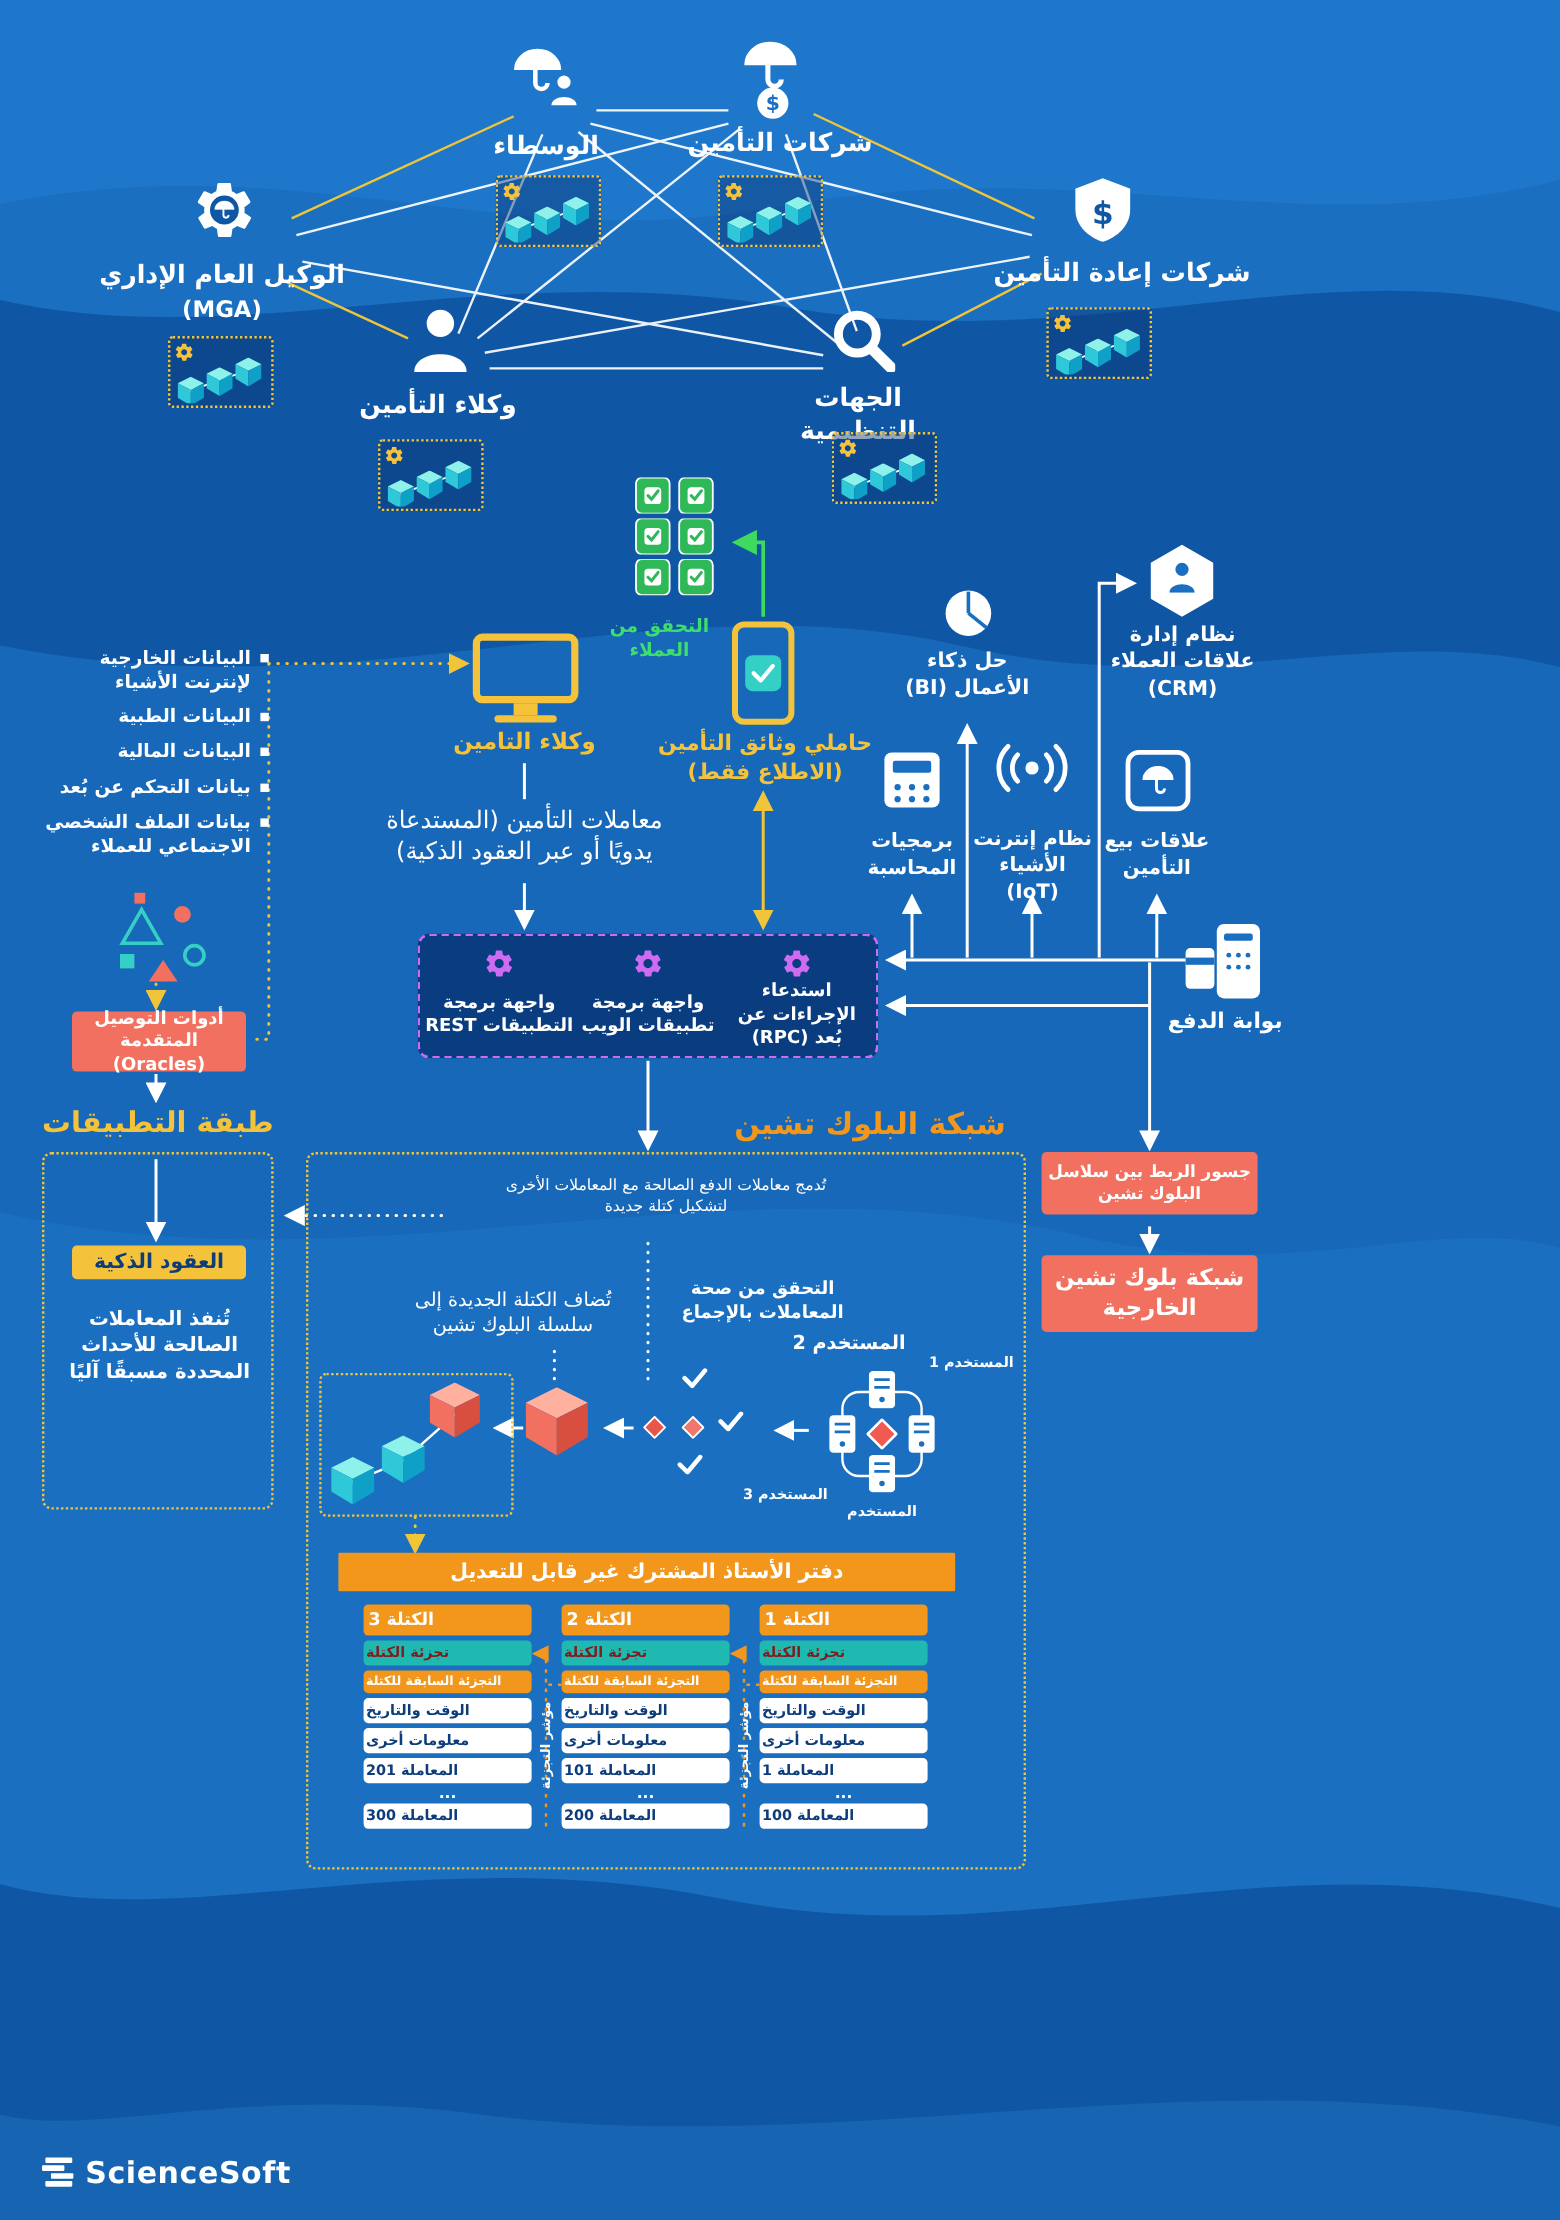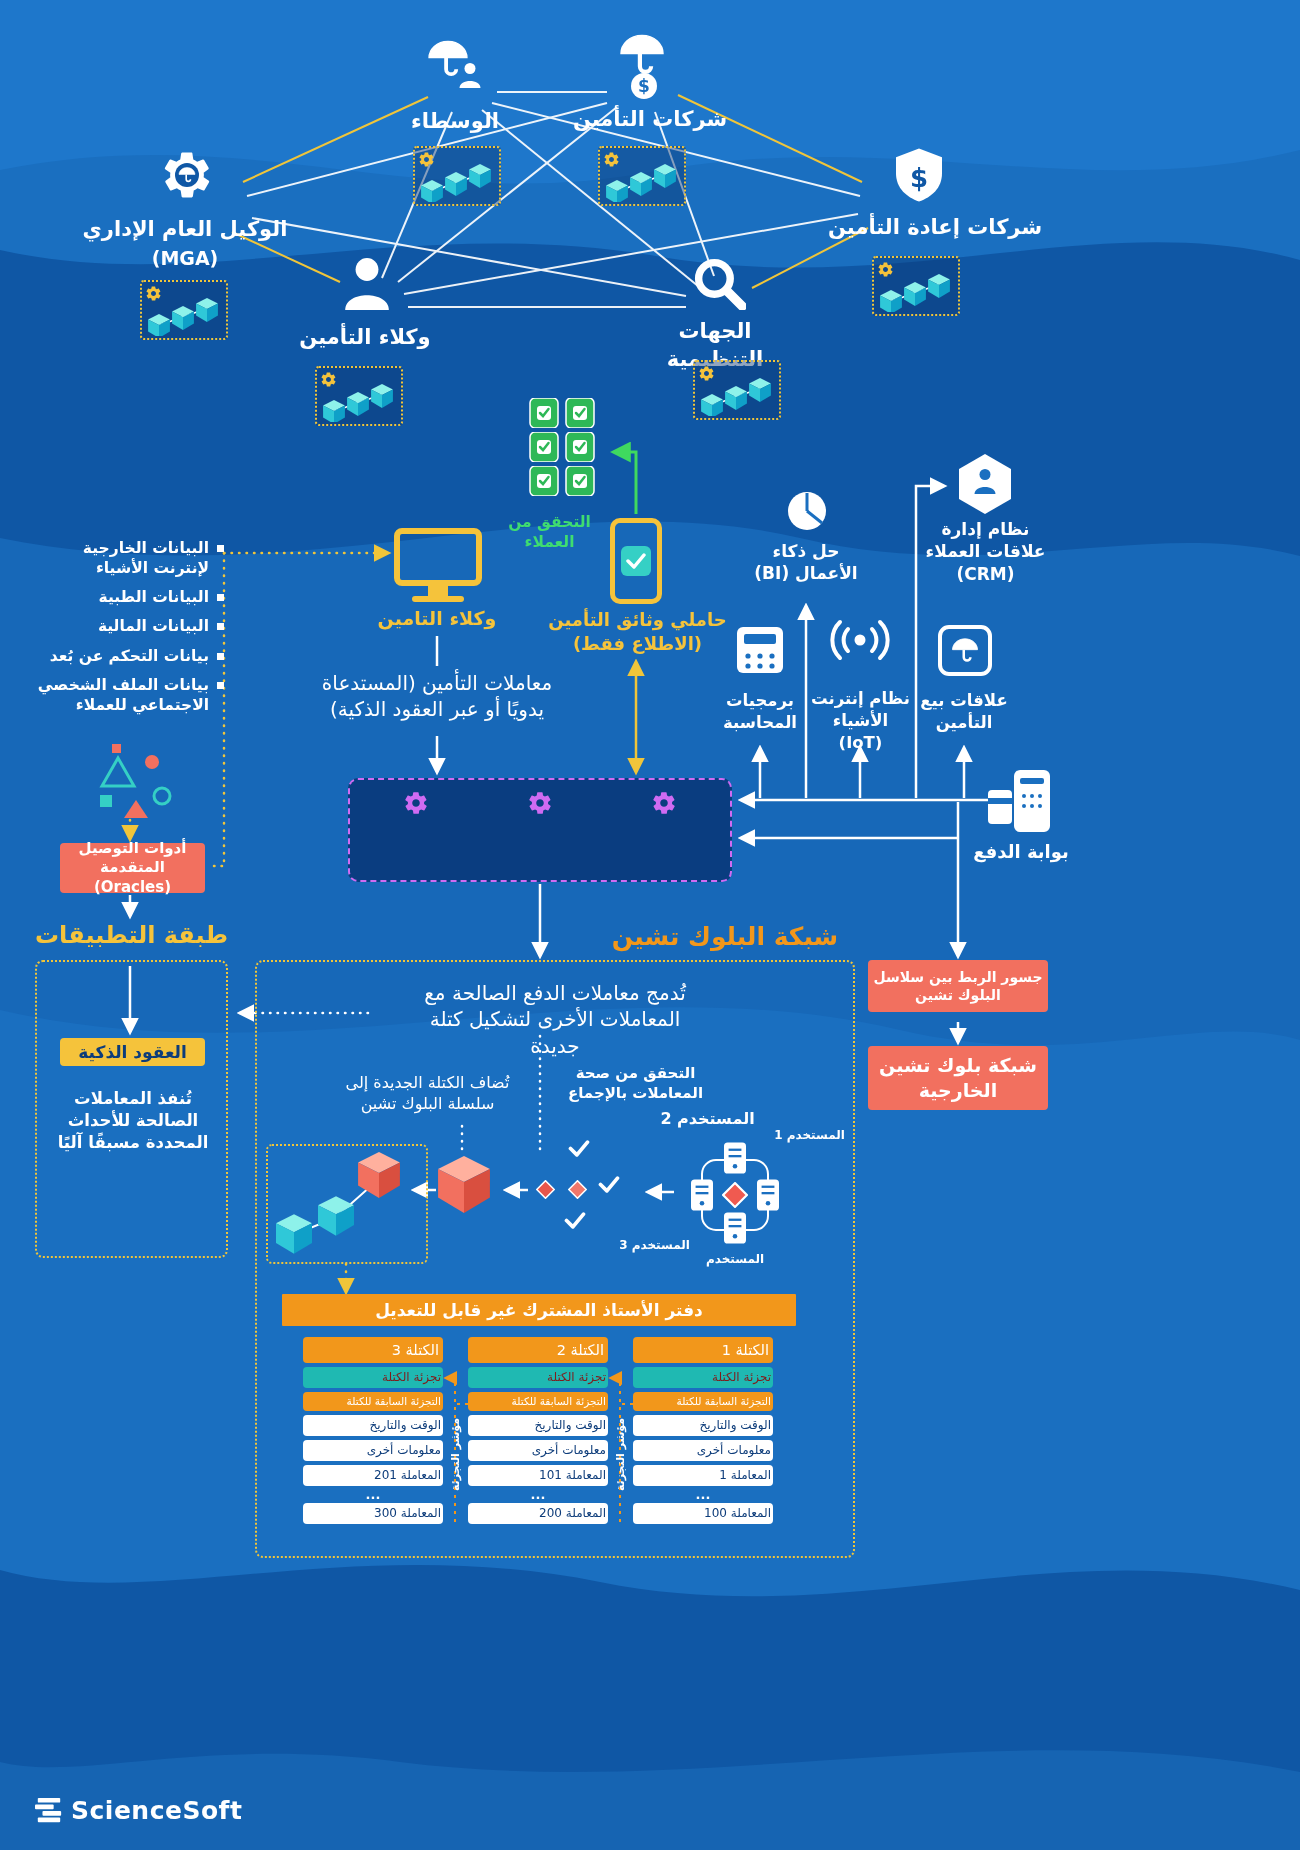--- a/index.html
+++ b/index.html
@@ -11,21 +11,21 @@
 .y{color:#f5c33b}.o{color:#f2971b}.g{color:#3fdd70}
 .dbox{position:absolute;z-index:2;border:2.5px dotted #f0c53a;border-radius:8px}
 .nbox{position:absolute;z-index:2;border:2px dotted #f0c53a;background:rgba(10,55,115,.45);border-radius:4px;display:flex;align-items:center;justify-content:center}
 .salmon{position:absolute;z-index:2;background:#f2705f;color:#fff;font-weight:bold;direction:rtl;text-align:center;display:flex;align-items:center;justify-content:center;border-radius:4px;line-height:1.3;padding:4px}
 .apibox{position:absolute;z-index:2;border:2.5px dashed #cf6bf2;background:#0a3d80;border-radius:10px;display:flex;flex-direction:column;justify-content:space-between;padding:10px 4px 12px}
 .apirow{display:flex;justify-content:space-around;align-items:center}
 .api-lbl{width:124px;color:#fff;font-weight:bold;font-size:15px;text-align:center;direction:rtl;line-height:1.3}
 .ybox{position:absolute;z-index:2;background:#f5c33b;color:#0d3c7a;font-weight:bold;direction:rtl;display:flex;align-items:center;justify-content:center;border-radius:4px}
 .obar{position:absolute;z-index:2;background:#f2971b;color:#fff;font-weight:bold;direction:rtl;display:flex;align-items:center;justify-content:center;border-radius:1px}
 .card{position:absolute;z-index:2;top:1337px;width:140px;display:flex;flex-direction:column;gap:4px;direction:rtl}
-.crow{background:#fff;color:#0d3c7a;border-radius:4px;font-size:12px;font-weight:normal;text-align:right;padding:3px 2px;line-height:1.25}
+.crow{background:#fff;color:#0d3c7a;border-radius:4px;font-size:12px;font-weight:bold;text-align:left;padding:3px 2px;line-height:1.25}
 .crow.head{background:#f2971b;color:#fff;font-size:14.5px;padding:4px}
 .crow.hash{background:#1fb9b2;color:#7f1d1d}
 .crow.prev{background:#f2971b;color:#fff;font-size:10.5px}
 .cdots{color:#fff;text-align:center;font-weight:bold;font-size:13px;line-height:.7}
 .vlab{position:absolute;z-index:2;width:100px;text-align:center;color:#fff;font-weight:bold;font-size:11px;transform:rotate(-90deg);direction:rtl}
 ul.src{position:absolute;z-index:2;left:28px;top:538px;width:196px;direction:rtl;list-style:none;color:#fff;font-size:15.5px;font-weight:bold}
 ul.src li{position:relative;padding-right:15px;margin-bottom:9px;line-height:1.3;text-align:right}
 ul.src li::before{content:"";position:absolute;right:0;top:7px;width:7px;height:7px;background:#fff}
 .phone{position:absolute;z-index:2;left:610px;top:518px;width:52px;height:86px;border:5px solid #f5c33b;border-radius:10px;display:flex;align-items:center;justify-content:center}
 .phone .chk{width:30px;height:30px;background:#35d0c5;border-radius:6px;display:flex;align-items:center;justify-content:center}
@@ -394,29 +394,34 @@
     <svg width="26" height="26" viewBox="0 0 24 24">
         <use href="#gear" fill="#cf6bf2"></use>
       </svg>
     <svg width="26" height="26" viewBox="0 0 24 24">
         <use href="#gear" fill="#cf6bf2"></use>
       </svg>
     <svg width="26" height="26" viewBox="0 0 24 24">
         <use href="#gear" fill="#cf6bf2"></use>
       </svg>
   </div>
+  <div class="apirow">
+    <div class="api-lbl">واجهة برمجة التطبيقات REST</div>
+    <div class="api-lbl">واجهة برمجة تطبيقات الويب</div>
+    <div class="api-lbl">استدعاء الإجراءات عن بُعد (RPC)</div>
+  </div>
 </div>
 
 <div class="salmon" style="left:868px;top:960px;width:180px;height:52px;font-size:14px">جسور الربط بين سلاسل البلوك تشين</div>
 <div class="salmon" style="left:868px;top:1046px;width:180px;height:64px;font-size:19px">شبكة بلوك تشين الخارجية</div>
 
 <div class="lbl o" style="left:600px;top:920px;width:250px;font-size:25px">شبكة البلوك تشين</div>
 <div class="dbox" style="left:255px;top:960px;width:600px;height:598px"></div>
 
-<div class="lbl" style="left:420px;top:980px;width:270px;font-size:20px;font-weight:normal">تُدمج معاملات الدفع الصالحة مع المعاملات الأخرى لتشكيل كتلة جديدة</div>
+<div class="lbl" style="left:420px;top:980px;width:270px;font-size:13px;font-weight:normal">تُدمج معاملات الدفع الصالحة مع المعاملات الأخرى لتشكيل كتلة جديدة</div>
 <div class="lbl" style="left:325px;top:1072px;width:205px;font-size:16px;font-weight:normal">تُضاف الكتلة الجديدة إلى سلسلة البلوك تشين</div>
 <div class="lbl" style="left:548px;top:1064px;width:175px;font-size:15px;font-weight:bold">التحقق من صحة المعاملات بالإجماع</div>
 
 <div class="lbl" style="left:660px;top:1108px;width:95px;font-size:16px">المستخدم 2</div>
 <div class="lbl" style="left:762px;top:1128px;width:95px;font-size:12px">المستخدم 1</div>
 <div class="lbl" style="left:612px;top:1238px;width:85px;font-size:12px">المستخدم 3</div>
 <div class="lbl" style="left:670px;top:1252px;width:130px;font-size:12px">المستخدم</div>
 
 <div class="dbox" style="left:266px;top:1144px;width:162px;height:120px;border-radius:6px"></div>
 

